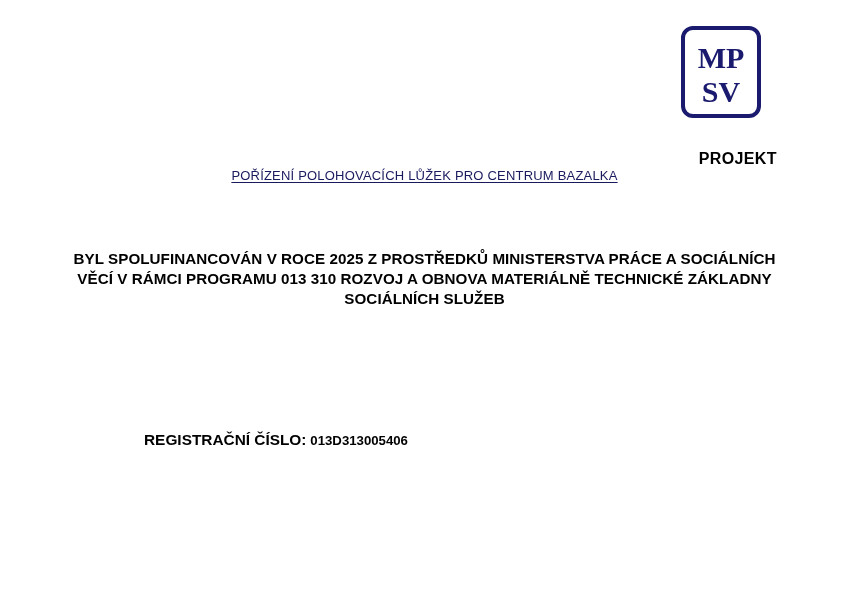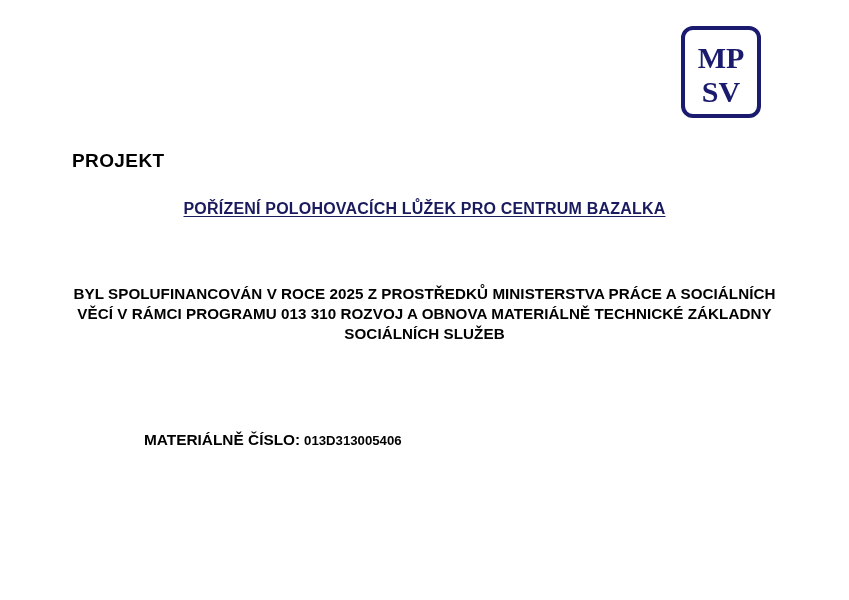--- a/index.html
+++ b/index.html
@@ -37,32 +37,31 @@
 
   
   .content {
     position: absolute;
     left: 72px;
     right: 72px;
     top: 150px;
   }
 
   .projekt-title {
-    text-align: left;
-    font-size: 19px;
+    text-align: right;
+    font-size: 16px;
     font-weight: bold;
     letter-spacing: 0.4px;
     margin: 0;
   }
 
   .subtitle {
     text-align: center;
-    margin-top: 28px;
-    font-size: 16px;
-    font-weight: bold;
+    font-size: 13px;
+    font-weight: normal;
     color: #1a1a5e;
     letter-spacing: 0.2px;
   }
   .subtitle span.u {
     text-decoration: underline;
     text-underline-offset: 2px;
   }
 
   .main-statement {
     margin-top: 66px;
@@ -105,18 +104,18 @@
 
     <div class="projekt-title">PROJEKT</div>
 
     <div class="subtitle">
       <span class="u">POŘÍZENÍ POLOHOVACÍCH LŮŽEK PRO CENTRUM BAZALKA</span>
     </div>
 
     <div class="main-statement">BYL SPOLUFINANCOVÁN V ROCE 2025 Z PROSTŘEDKŮ MINISTERSTVA PRÁCE A SOCIÁLNÍCH VĚCÍ V RÁMCI PROGRAMU 013 310 ROZVOJ A OBNOVA MATERIÁLNĚ TECHNICKÉ ZÁKLADNY SOCIÁLNÍCH SLUŽEB</div>
 
     <div class="reg-block">
-      <span class="reg-label">MATERIÁLNĚ ČÍSLO:</span>
+      <span class="reg-label">REGISTRAČNÍ ČÍSLO:</span>
       <span class="reg-value">013D313005406</span>
     </div>
 
   </div>
 </div>
 
 </body></html>

